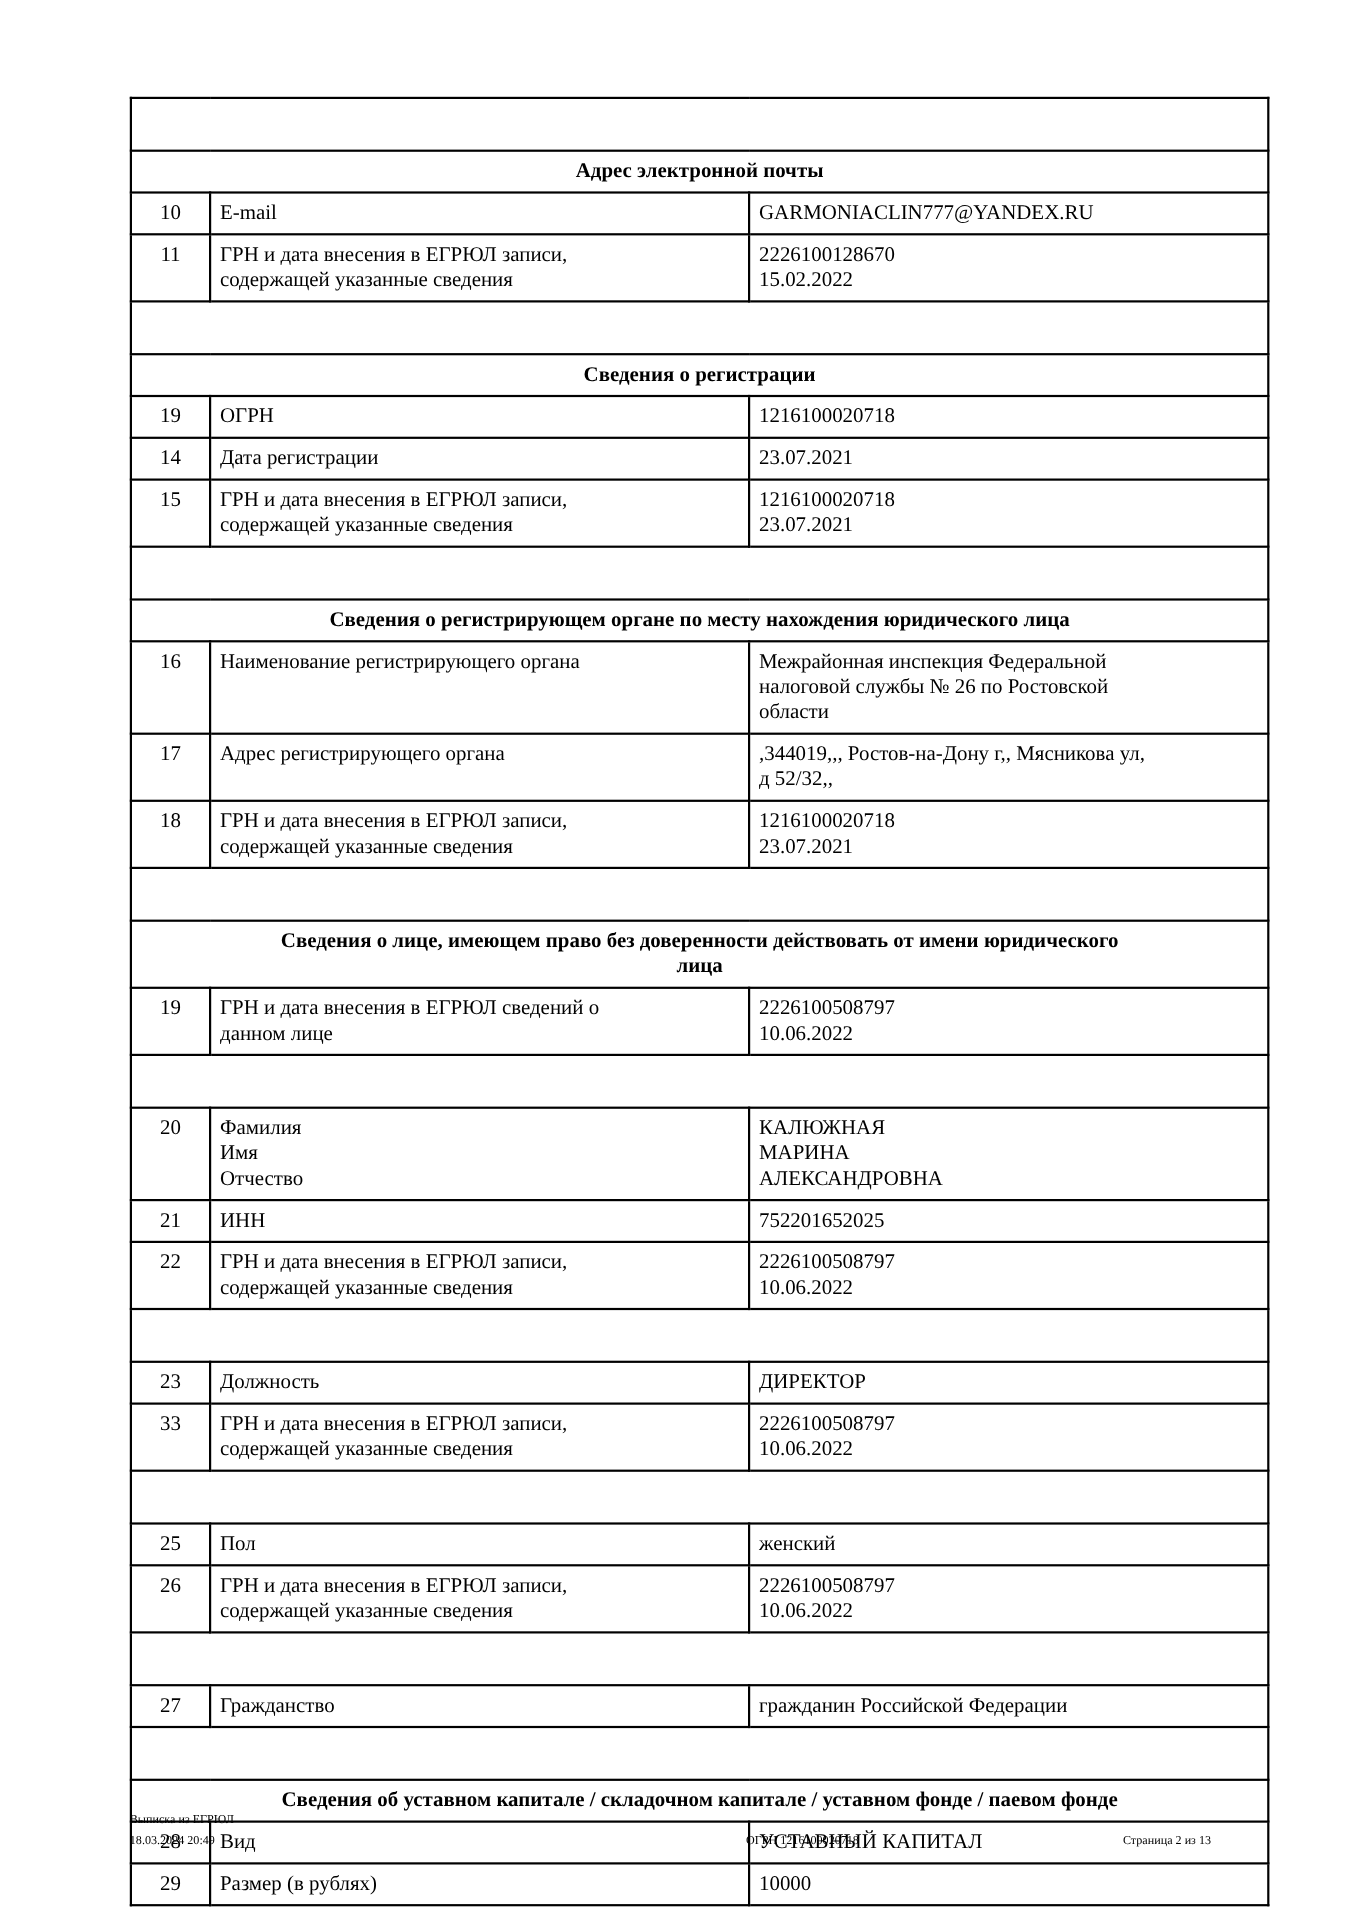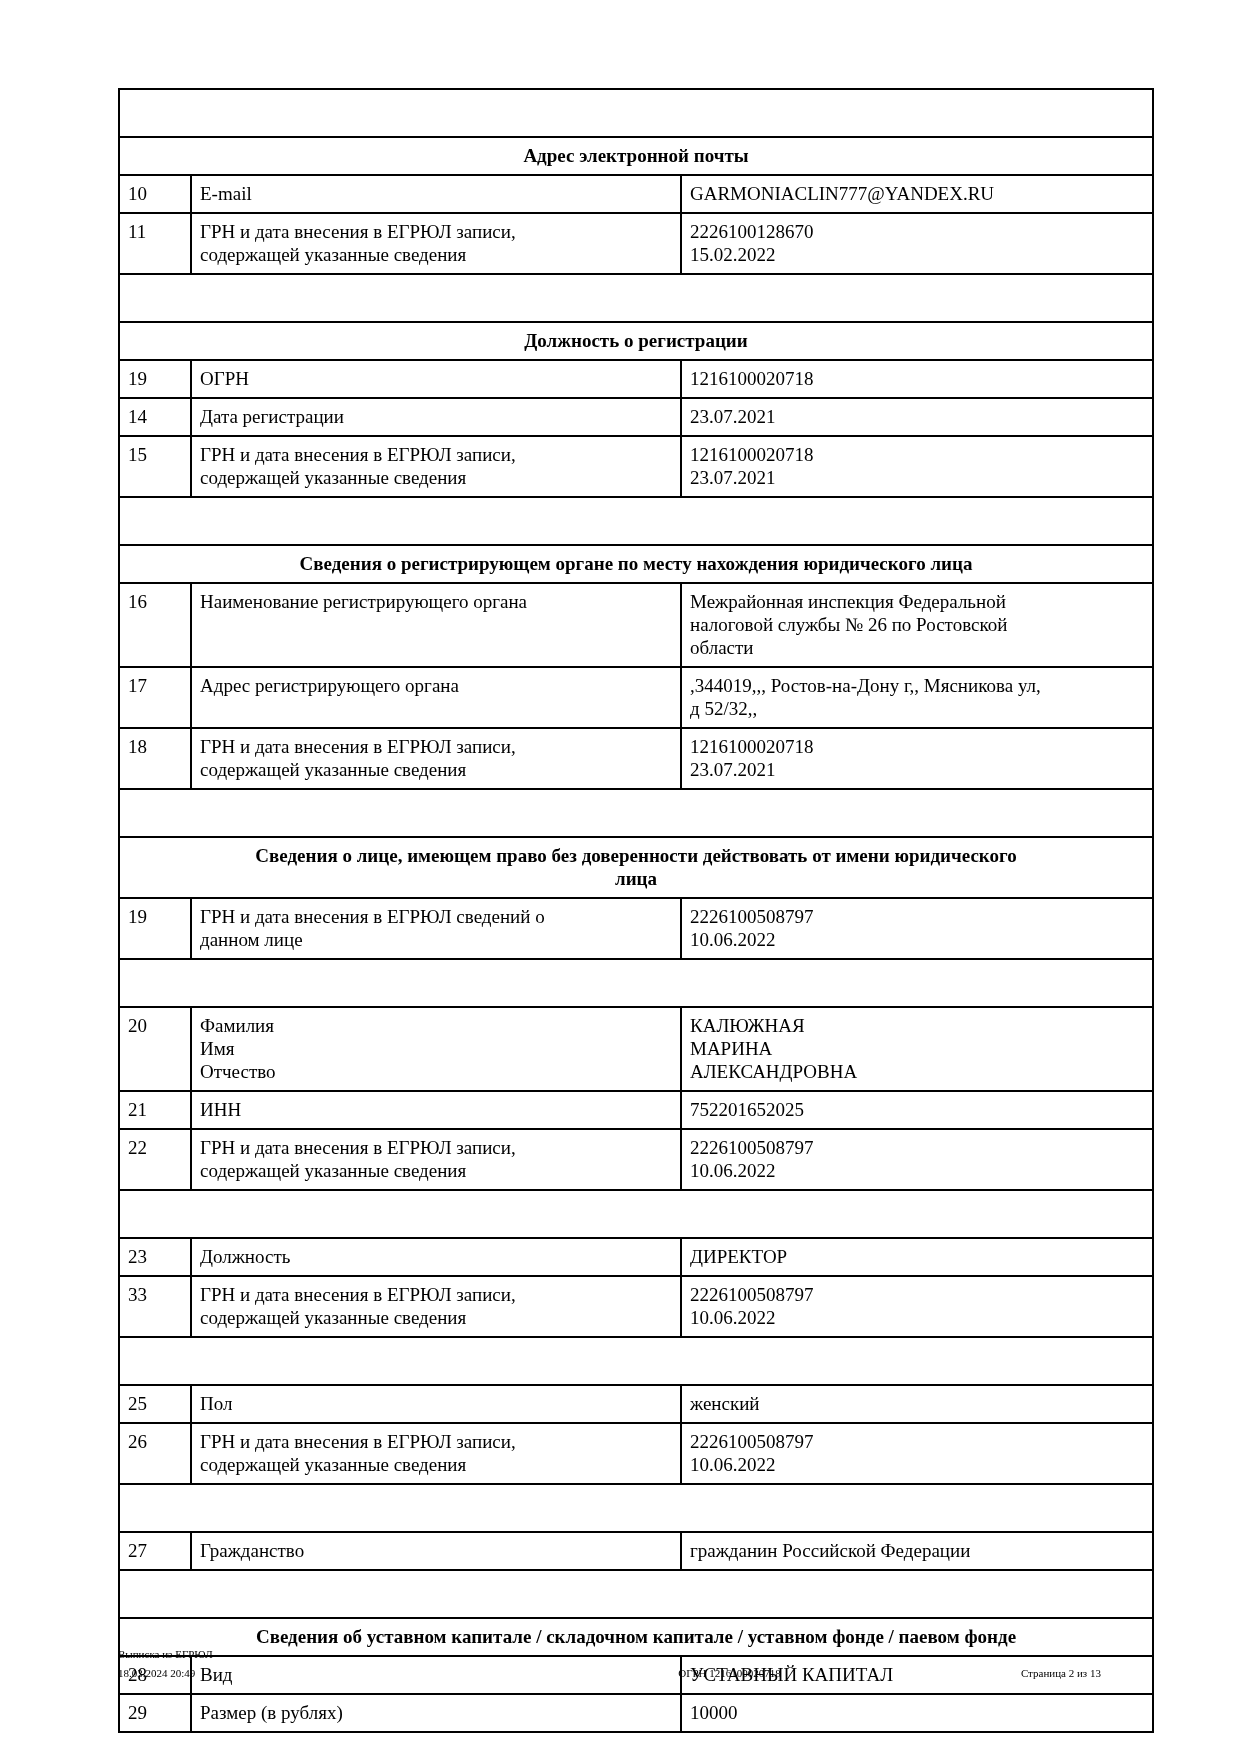--- a/index.html
+++ b/index.html
@@ -28,21 +28,21 @@
   }
   table.egrul td {
     border: 2px solid #000000;
     vertical-align: top;
     font-size: 19px;
     line-height: 23px;
     padding: 6px 8px 7px 8px;
     word-wrap: break-word;
   }
   td.num {
-    text-align: left;
+    text-align: center;
     padding-left: 2px;
     padding-right: 2px;
   }
   td.spacer {
     height: 33px;
     padding: 0;
   }
   td.section {
     font-weight: bold;
     text-align: center;
@@ -102,21 +102,21 @@
           <td>
             <span class="line">2226100128670</span>
             <span class="line">15.02.2022</span>
           </td>
         </tr>
         <tr>
           <td colspan="3" class="spacer"></td>
         </tr>
         <tr>
           <td colspan="3" class="section">
-            <span class="line">Должность о регистрации</span>
+            <span class="line">Сведения о регистрации</span>
           </td>
         </tr>
         <tr>
           <td class="num">19</td>
           <td>
             <span class="line">ОГРН</span>
           </td>
           <td>
             <span class="line">1216100020718</span>
           </td>

